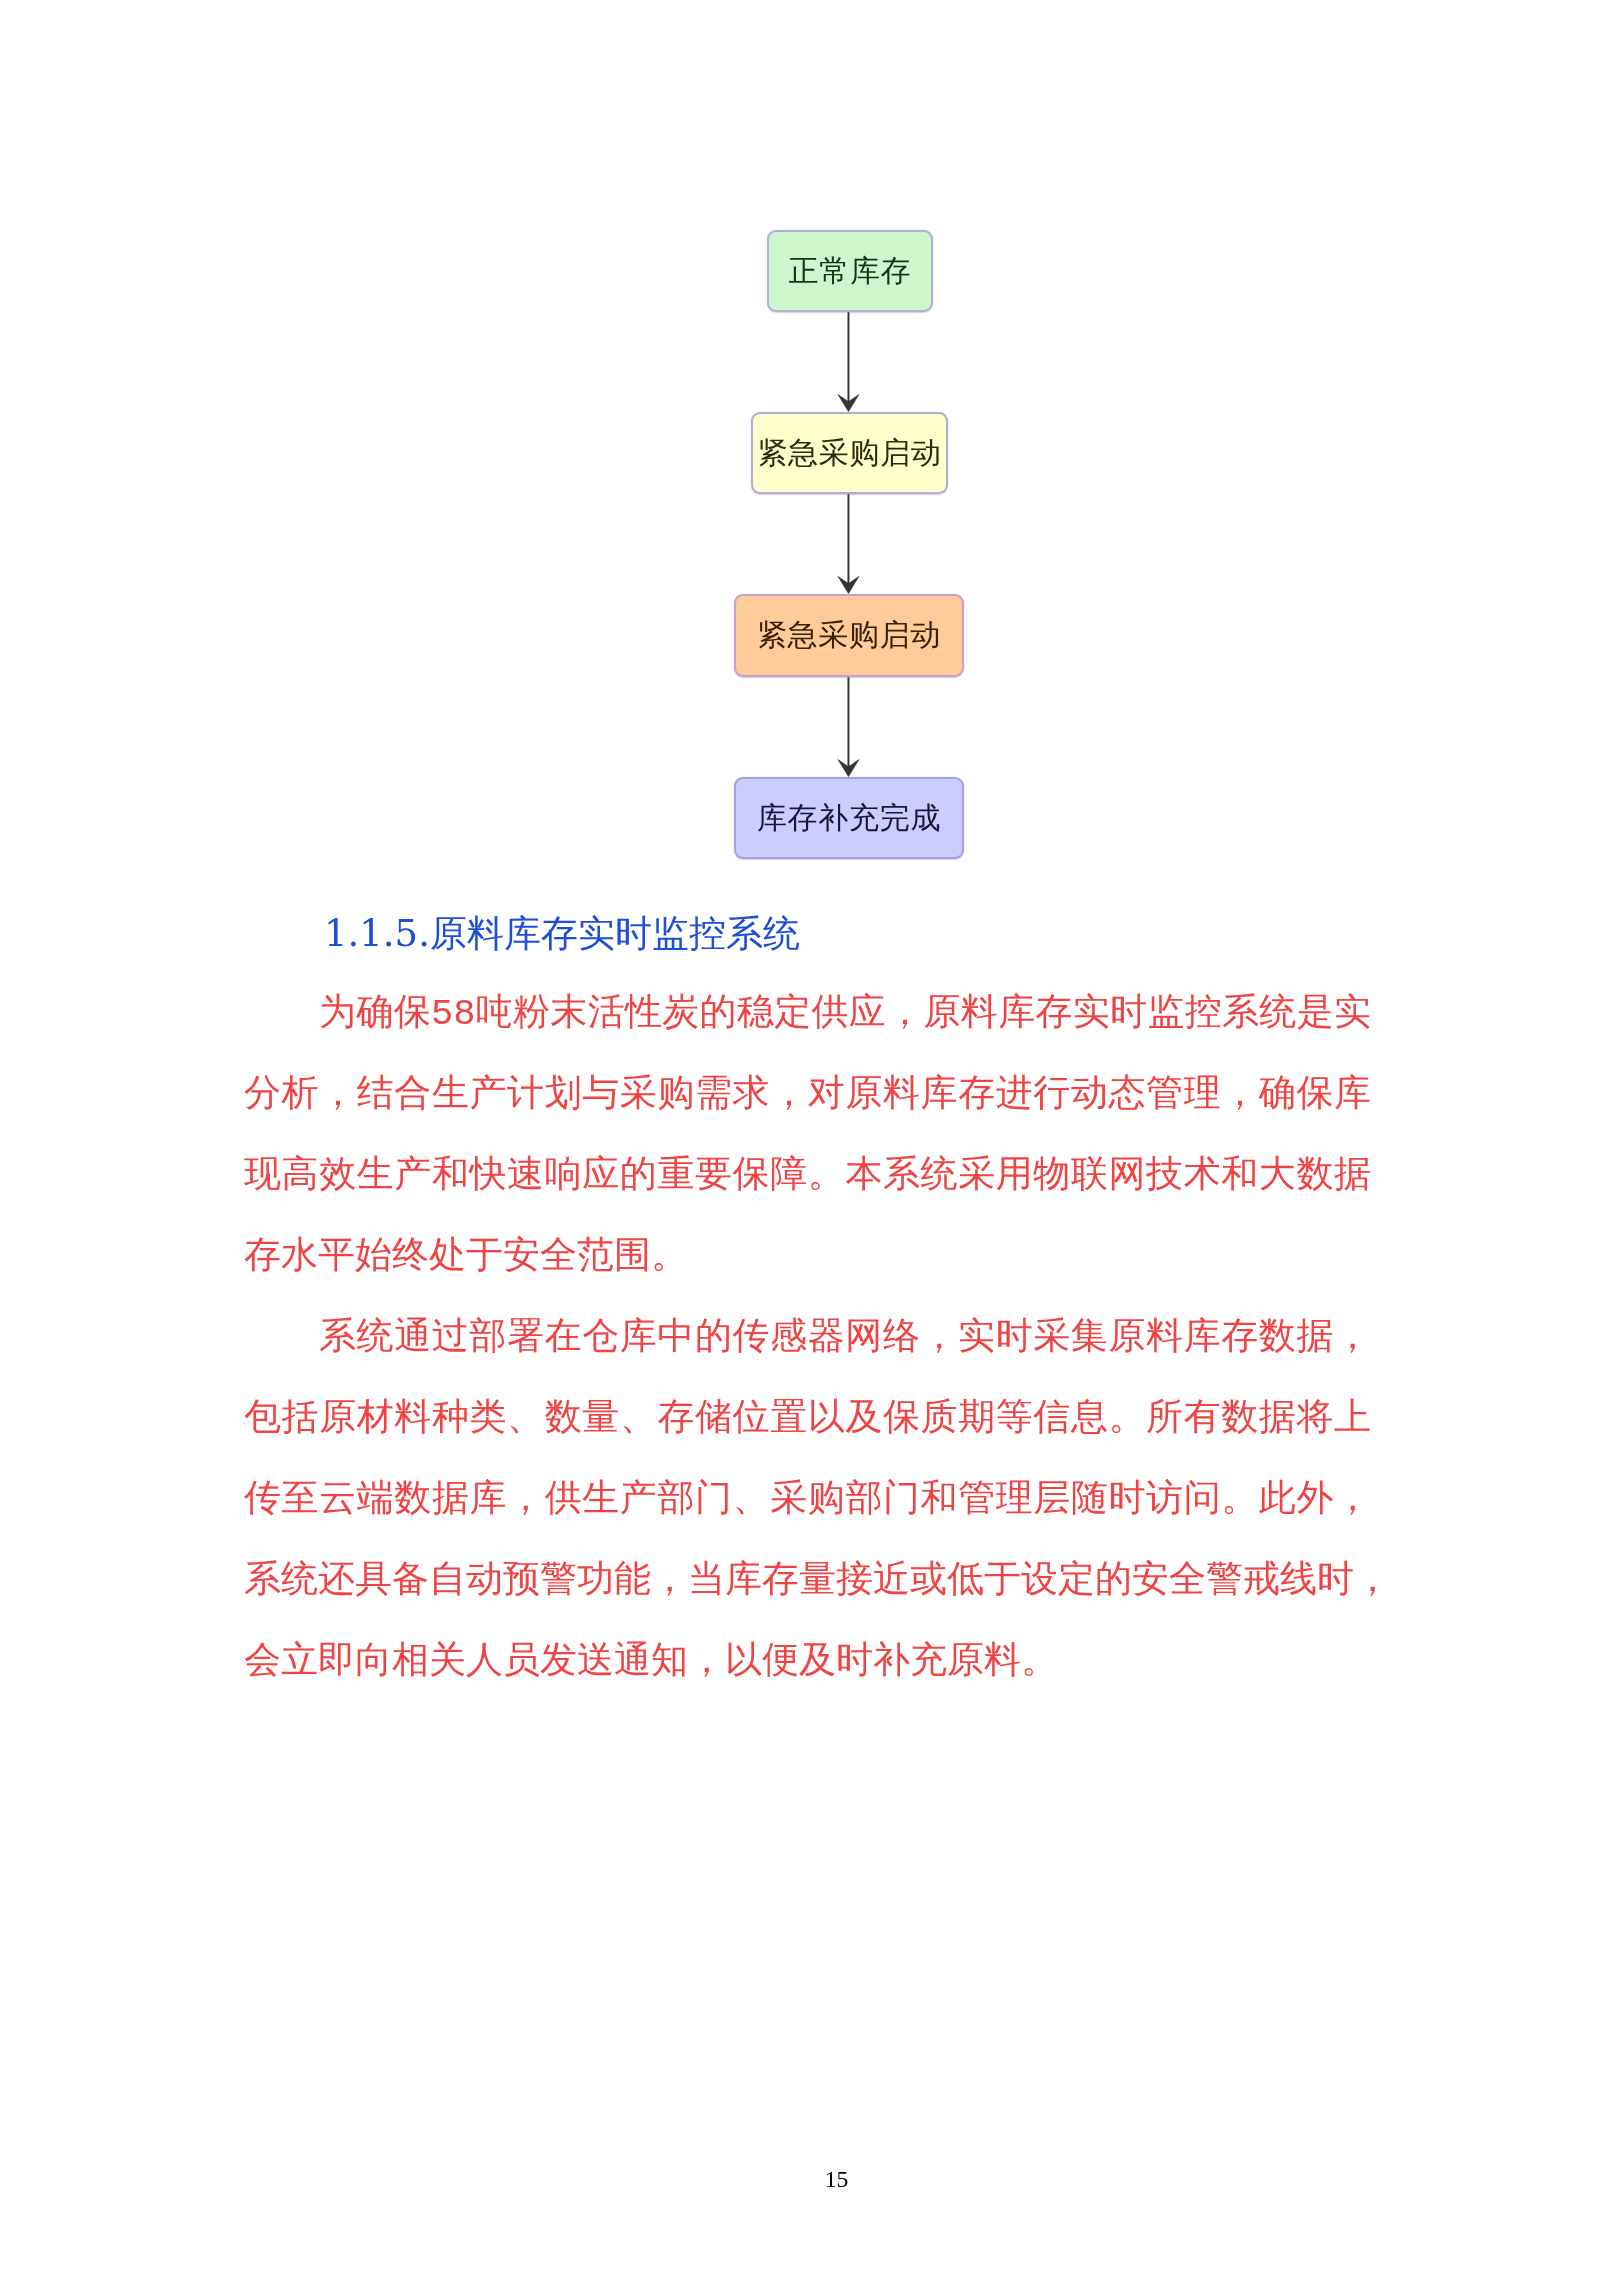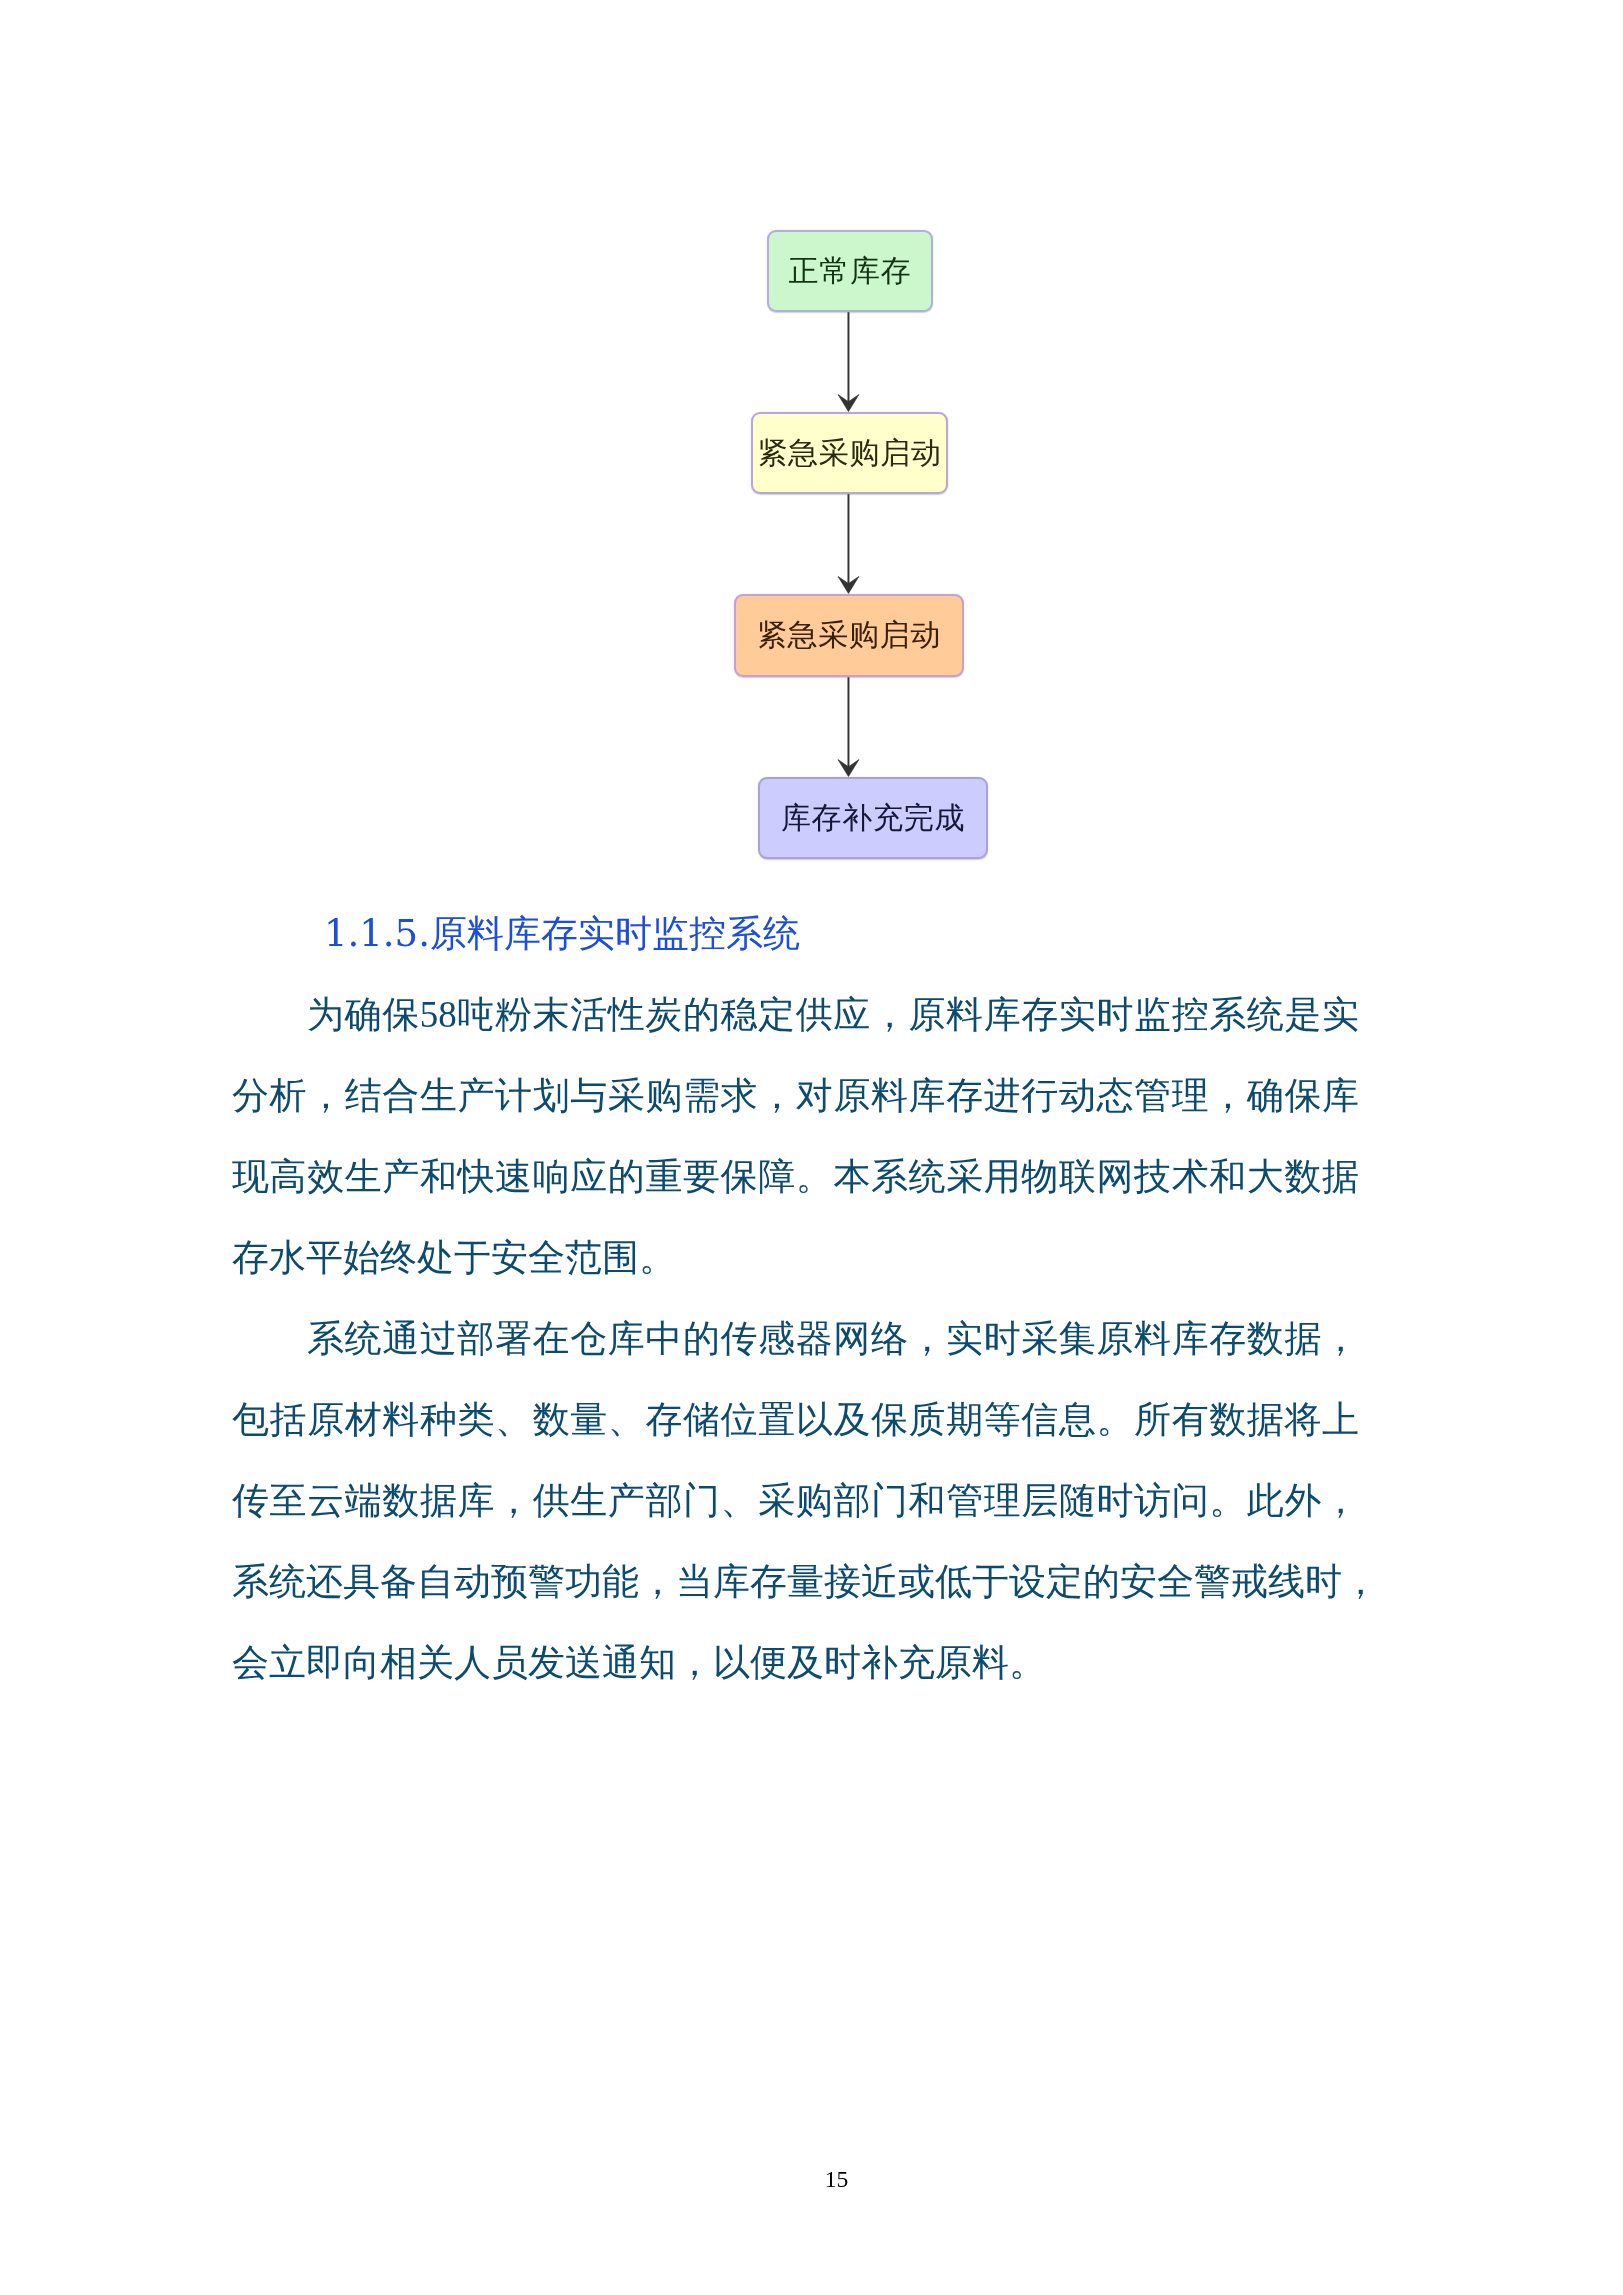--- a/index.html
+++ b/index.html
@@ -20,23 +20,23 @@
   }
   .flow-svg { position: absolute; left: 0; top: 0; width: 1623px; height: 916px; pointer-events: none; }
 
   
   .heading {
     position: absolute; left: 324px; top: 893px; height: 81px; line-height: 81px;
     font-family: "DejaVu Serif", "Liberation Serif", serif;
     font-size: 37px; color: #1d4ed8; white-space: nowrap;
   }
   .body-text {
-    position: absolute; left: 232px; top: 974px; width: 1127px;
-    font-family: Liberation Serif, serif;
-    font-size: 37px; color: #0c4a6e;
+    position: absolute; left: 244px; top: 974px; width: 1127px;
+    font-family: Liberation Mono, monospace;
+    font-size: 37px; color: #ef4444;
   }
   .line {
     height: 81px; line-height: 81px; white-space: nowrap; overflow: visible;
     text-align: justify; text-align-last: justify;
   }
   .line.indent { padding-left: 75px; }
   .line.last { text-align: left; text-align-last: left; }
   .page-number {
     position: absolute; left: 771px; top: 2166px; width: 131px; text-align: center;
     font-family: "Liberation Serif", "DejaVu Serif", serif; font-size: 23.6px; color: #000;
@@ -64,21 +64,21 @@
 
   <div class="flow-box" style="left:767px; top:230px; width:166px; height:82px; background:#ccf7cc; border-color:#b0b0d8; color:#143214;">
     <span>正常库存</span>
   </div>
   <div class="flow-box" style="left:751px; top:412px; width:197px; height:82px; background:#ffffcc; border-color:#b8a8d8; color:#2a2a10;">
     <span>紧急采购启动</span>
   </div>
   <div class="flow-box" style="left:734px; top:594px; width:230px; height:83px; background:#ffcc99; border-color:#c8a0cc; color:#3a2008;">
     <span>紧急采购启动</span>
   </div>
-  <div class="flow-box" style="left:734px; top:777px; width:230px; height:82px; background:#ccccff; border-color:#a8a0e0; color:#161636;margin-left:24px;">
+  <div class="flow-box" style="left:734px; top:777px; width:230px; height:82px; background:#ccccff; border-color:#a8a0e0; color:#161636;">
     <span>库存补充完成</span>
   </div>
 
   <div class="heading">1.1.5.原料库存实时监控系统</div>
 
   <div class="body-text">
     <div>
       <div class="line indent">为确保58吨粉末活性炭的稳定供应，原料库存实时监控系统是实</div>
       <div class="line">分析，结合生产计划与采购需求，对原料库存进行动态管理，确保库</div>
       <div class="line">现高效生产和快速响应的重要保障。本系统采用物联网技术和大数据</div>

